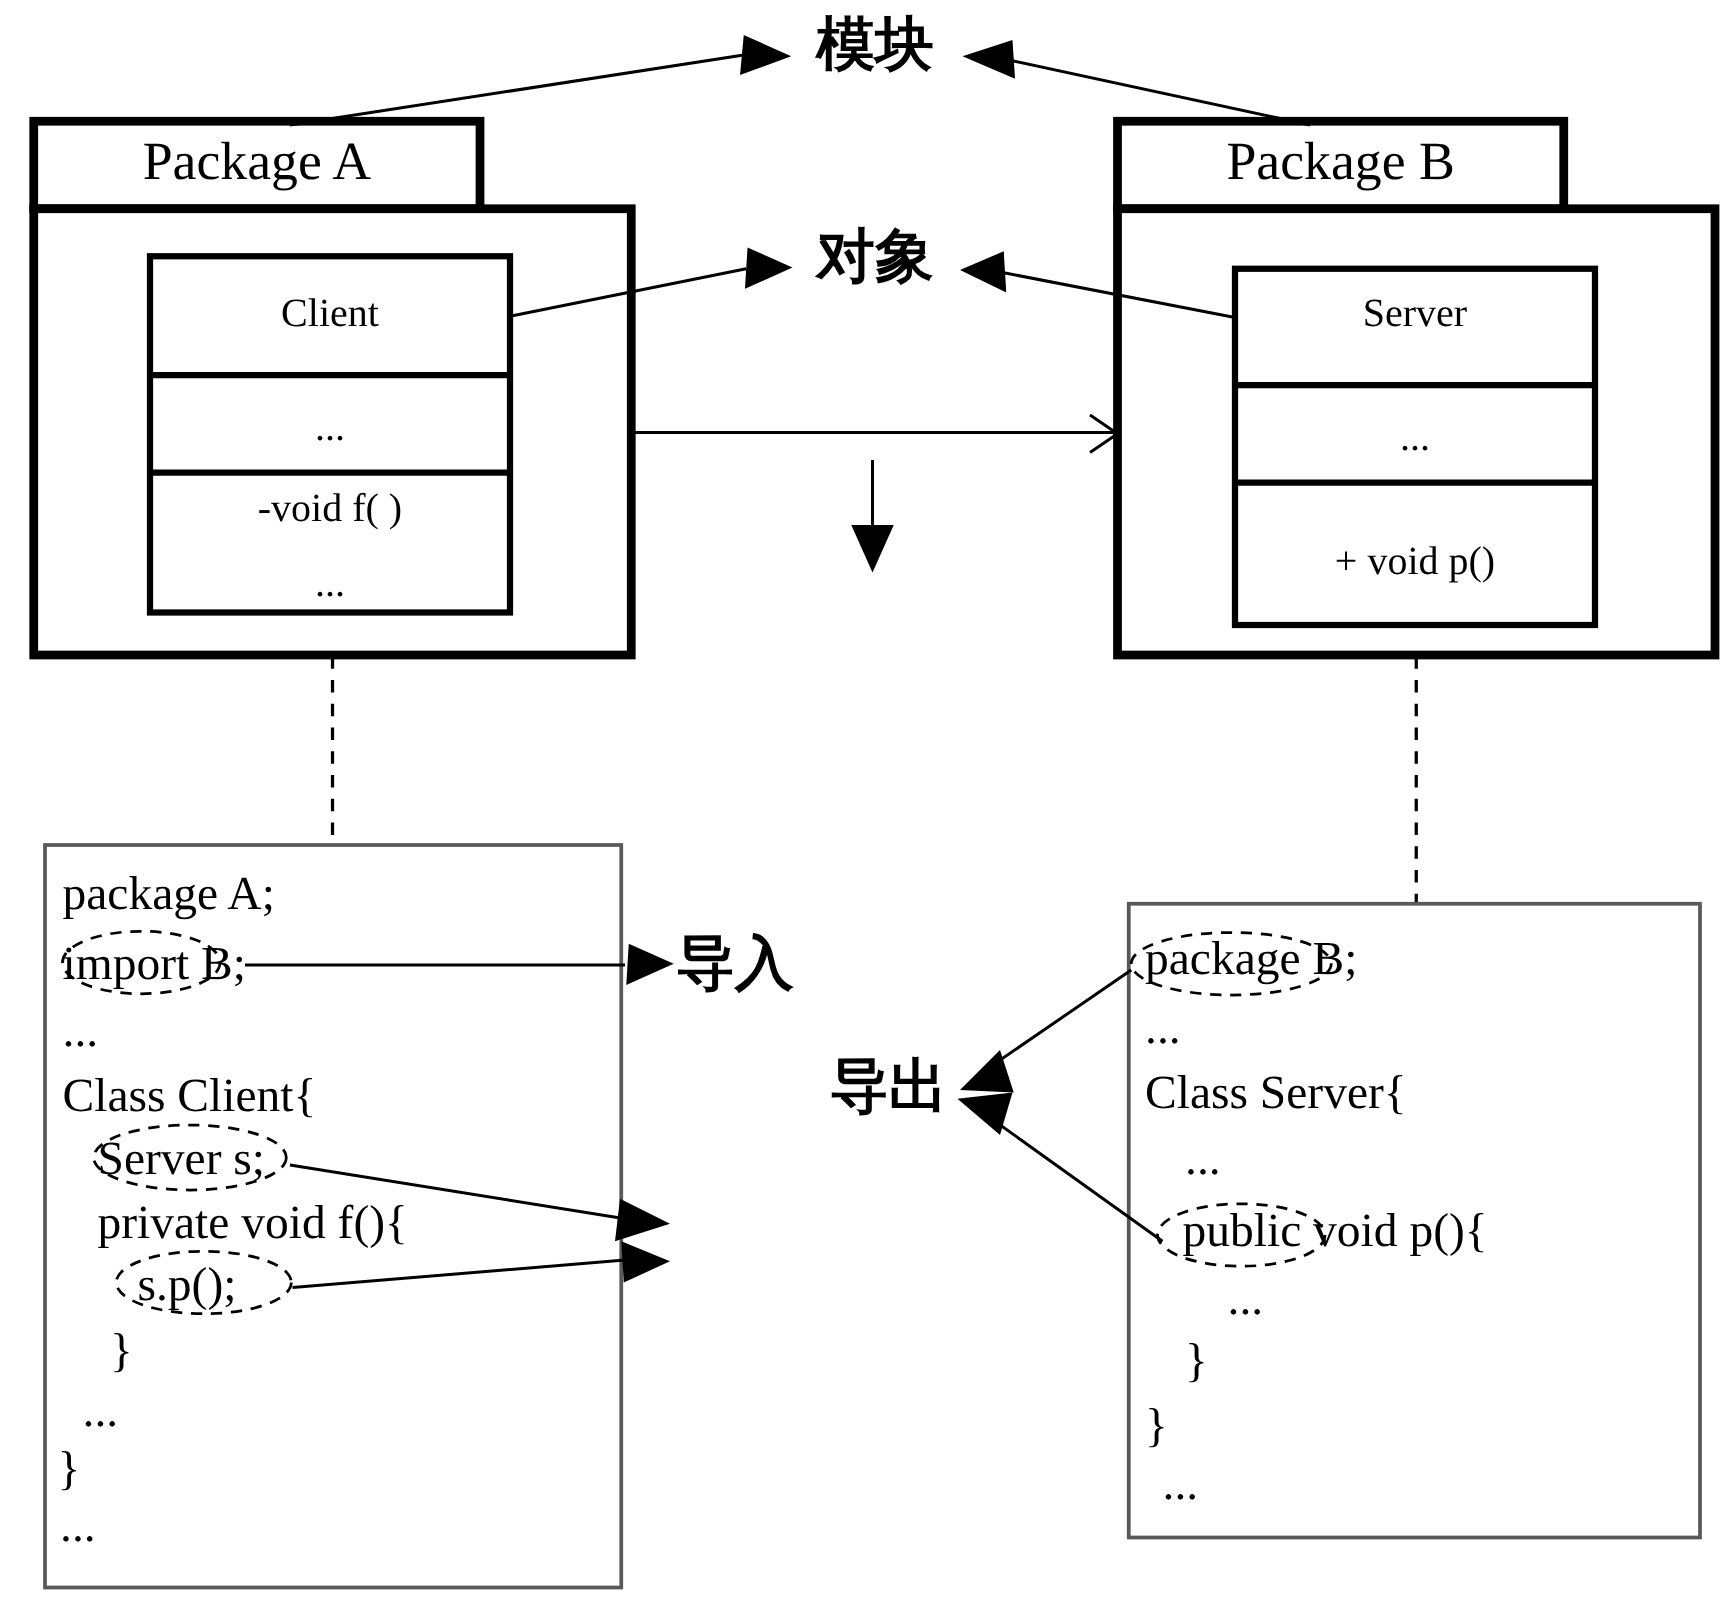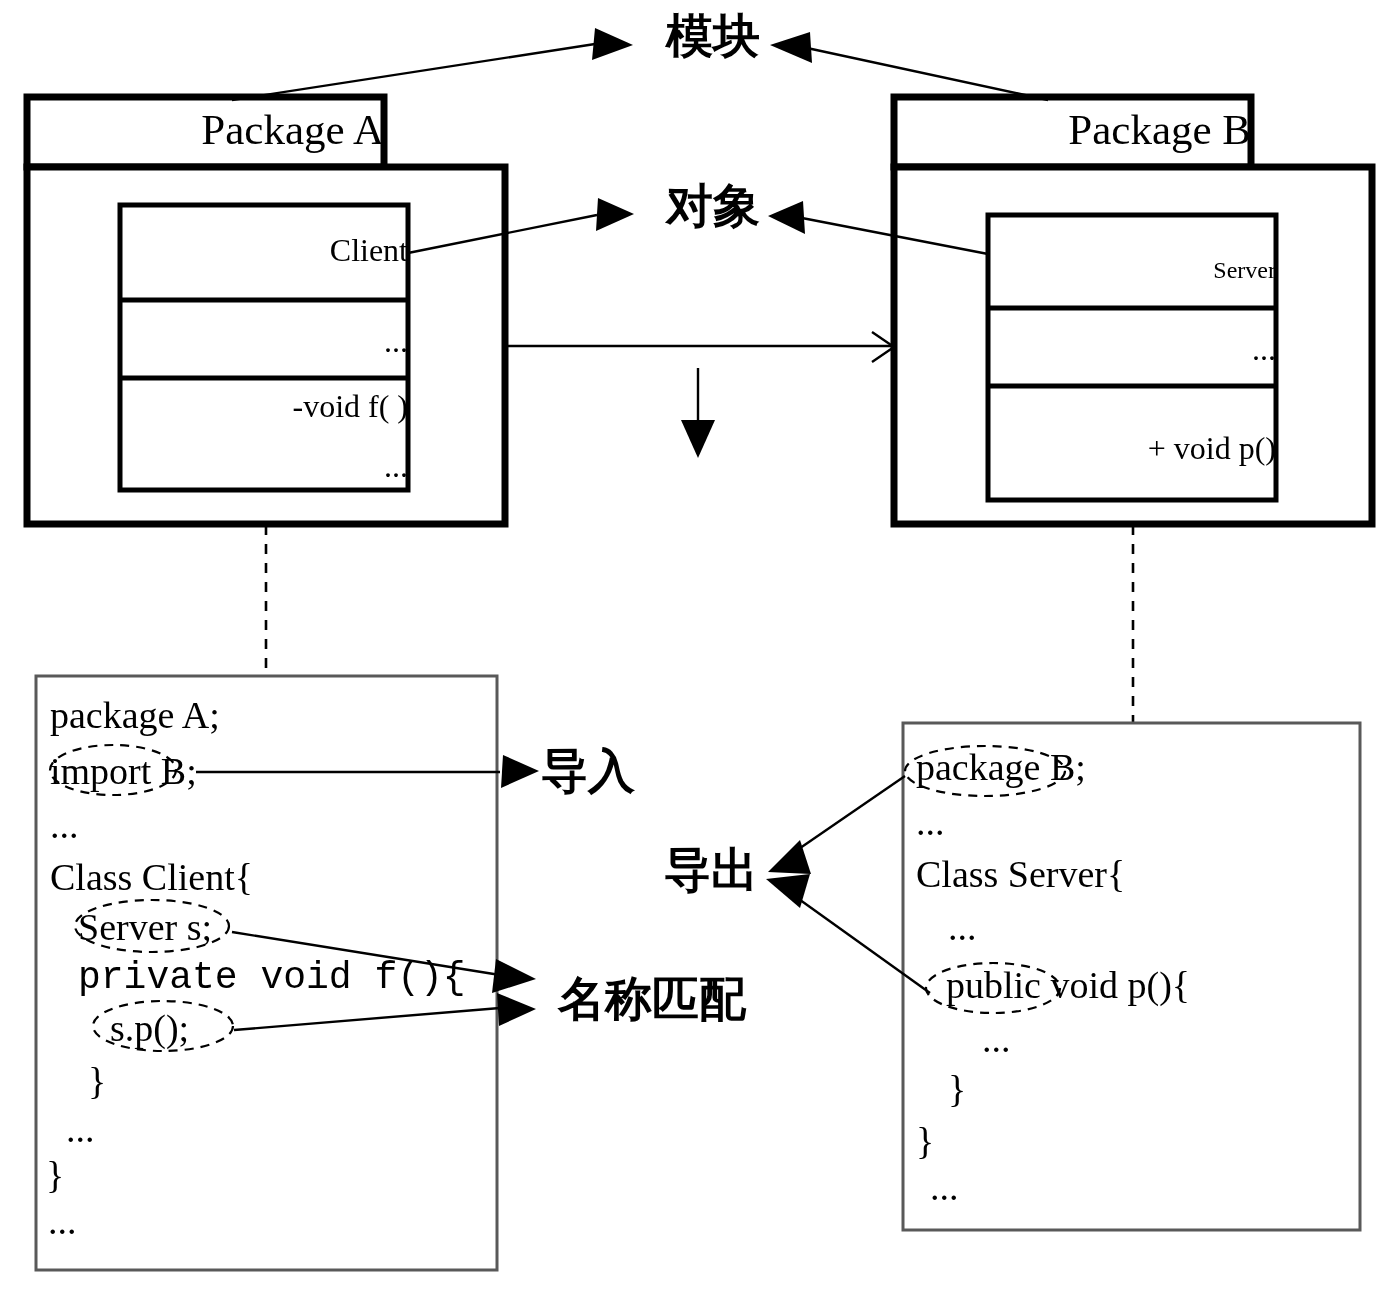--- a/index.html
+++ b/index.html
@@ -36,21 +36,21 @@
   }
   .arrowhead { fill: #000000; stroke: none; }
   .txt {
     position: absolute;
     color: #000000;
     white-space: pre;
     line-height: 1;
   }
   .serif { font-family: "Liberation Serif", "DejaVu Serif", serif; }
   .cjk { font-family: "DejaVu Sans", "Liberation Sans", sans-serif; font-weight: 600; }
-  .ctr { text-align: right; }
+  .ctr { text-align: center; }
 </style>
 </head>
 <body>
 
 <div id="stage">
 
   <svg viewBox="0 0 1388 1298" xmlns="http://www.w3.org/2000/svg">
 
     <g>
       <rect class="bx pkg-thick" x="27" y="97" width="357" height="70"></rect>
@@ -142,36 +142,35 @@
   </svg>
 
   <div class="txt serif ctr" style="left:894px; top:108px; width:357px; font-size:43px;">Package B</div>
   <div class="txt serif ctr" style="left:27px; top:108px; width:357px; font-size:43px;">Package A</div>
 
   <div class="txt serif ctr" style="left:120px; top:234px; width:288px; font-size:32px;">Client</div>
   <div class="txt serif ctr" style="left:120px; top:325px; width:288px; font-size:32px;">...</div>
   <div class="txt serif ctr" style="left:120px; top:390px; width:288px; font-size:32px;">-void f( )</div>
   <div class="txt serif ctr" style="left:120px; top:450px; width:288px; font-size:32px;">...</div>
 
-  <div class="txt serif ctr" style="left:988px; top:258px; width:288px; font-size:24px;">Server</div>
+  <div class="txt serif ctr" style="left:988px; top:234px; width:288px; font-size:32px;">Server</div>
   <div class="txt serif ctr" style="left:988px; top:333px; width:288px; font-size:32px;">...</div>
   <div class="txt serif ctr" style="left:988px; top:432px; width:288px; font-size:32px;">+ void p()</div>
 
   <div class="txt cjk ctr" style="left:640px; top:12px; width:120px; font-size:47px;">模块</div>
   <div class="txt cjk ctr" style="left:640px; top:182px; width:120px; font-size:47px;">对象</div>
   <div class="txt cjk" style="left:541px; top:747px; font-size:47px;">导入</div>
   <div class="txt cjk" style="left:664px; top:846px; font-size:47px;">导出</div>
-  <div class="txt cjk" style="left:558px; top:975px; font-size:47px;">名称匹配</div>
 
   <div class="txt serif" style="left:50px; top:696px; font-size:38px;">package A;</div>
   <div class="txt serif" style="left:50px; top:752px; font-size:38px;">import B;</div>
   <div class="txt serif" style="left:50px; top:806px; font-size:38px;">...</div>
   <div class="txt serif" style="left:50px; top:858px; font-size:38px;">Class Client{</div>
   <div class="txt serif" style="left:78px; top:908px; font-size:38px;">Server s;</div>
-  <div class="txt serif" style="left:78px; top:959px; font-size:38px;font-family:Liberation Mono, monospace;">private void f(){</div>
+  <div class="txt serif" style="left:78px; top:959px; font-size:38px;">private void f(){</div>
   <div class="txt serif" style="left:110px; top:1009px; font-size:38px;">s.p();</div>
   <div class="txt serif" style="left:88px; top:1062px; font-size:38px;">}</div>
   <div class="txt serif" style="left:66px; top:1110px; font-size:38px;">...</div>
   <div class="txt serif" style="left:46px; top:1156px; font-size:38px;">}</div>
   <div class="txt serif" style="left:48px; top:1202px; font-size:38px;">...</div>
 
   <div class="txt serif" style="left:916px; top:748px; font-size:38px;">package B;</div>
   <div class="txt serif" style="left:916px; top:803px; font-size:38px;">...</div>
   <div class="txt serif" style="left:916px; top:855px; font-size:38px;">Class Server{</div>
   <div class="txt serif" style="left:948px; top:908px; font-size:38px;">...</div>

